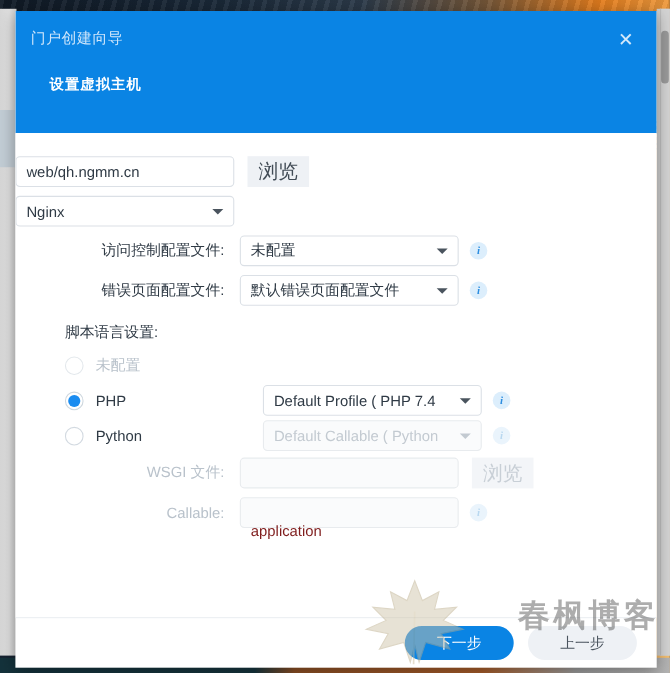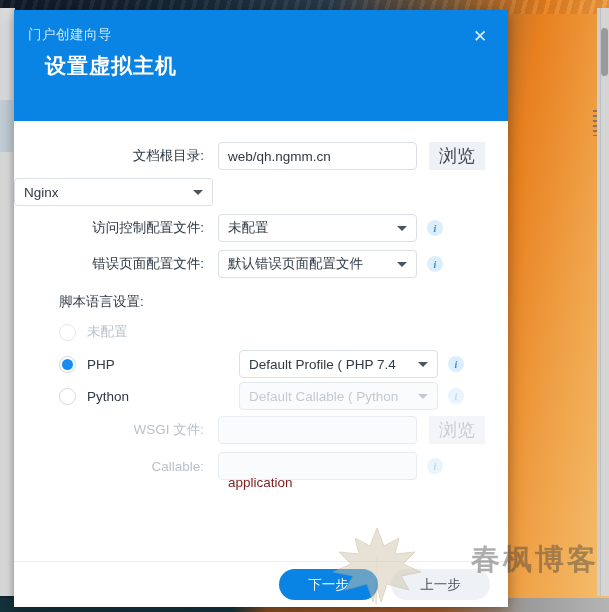--- a/index.html
+++ b/index.html
@@ -52,21 +52,21 @@
   #bg-right-tick {
     position: absolute; right: 12px; top: 110px; width: 4px; height: 26px;
     background: repeating-linear-gradient(#6f6f6f 0 2px, transparent 2px 5px);
     opacity: .85;
   }
 
   
   #dialog {
     position: absolute;
     left: 14px; top: 10px;
-    width: 494px; height: 597px;
+    width: 583px; height: 597px;
     background: #ffffff;
     box-shadow: 0 3px 14px rgba(0,0,0,0.35);
     display: flex; flex-direction: column;
     overflow: hidden;
   }
 
   .dlg-header {
     background: #0a84e4;
     height: 111px;
     position: relative;
@@ -77,22 +77,22 @@
     font-size: 13.5px; color: #cfe6fb; letter-spacing: .5px;
   }
   .dlg-close {
     position: absolute; right: 15px; top: 13px;
     width: 26px; height: 26px;
     display: flex; align-items: center; justify-content: center;
     color: #d4e9fb; font-size: 17px; font-weight: 400;
     cursor: pointer; line-height: 1;
   }
   .dlg-heading {
-    position: absolute; left: 31px; top: 42px;
-    font-size: 21px; font-weight: bold; color: #ffffff; letter-spacing: 1px;
+    position: absolute; left: 31px; top: 58px;
+    font-size: 13px; font-weight: bold; color: #ffffff; letter-spacing: 1px;
   }
 
   .dlg-body {
     flex: 1 1 auto;
     position: relative;
     padding: 18px 0 0 0;
     background: #fff;
     overflow: hidden;
   }
 
@@ -278,21 +278,20 @@
 
   <div class="dlg-header">
     <div class="dlg-title">门户创建向导</div>
     <div class="dlg-close">✕</div>
     <div class="dlg-heading">设置虚拟主机</div>
   </div>
 
   <div class="dlg-body">
 
     <div class="form-row">
-      <div class="row-label">文档根目录:</div>
       <div class="ctl">
         <span class="txt">web/qh.ngmm.cn</span>
       </div>
       <button class="browse-btn">浏览</button>
     </div>
 
     <div class="form-row">
       <div class="ctl select">
         <span class="txt">Nginx</span>
         <span class="caret"></span>

